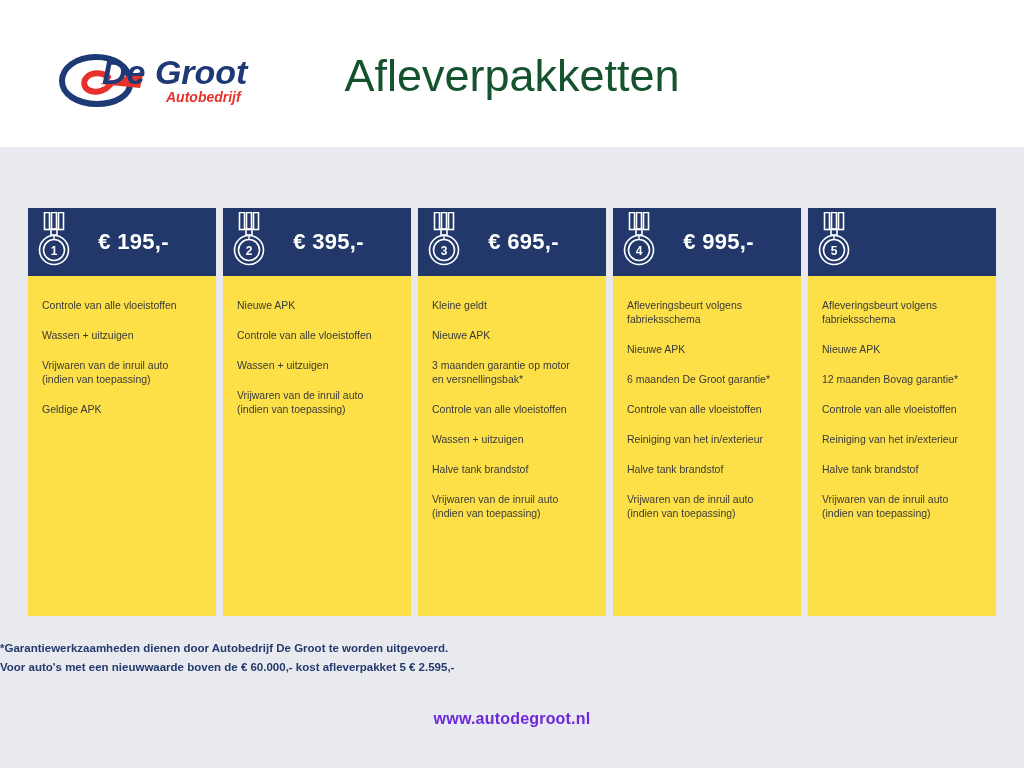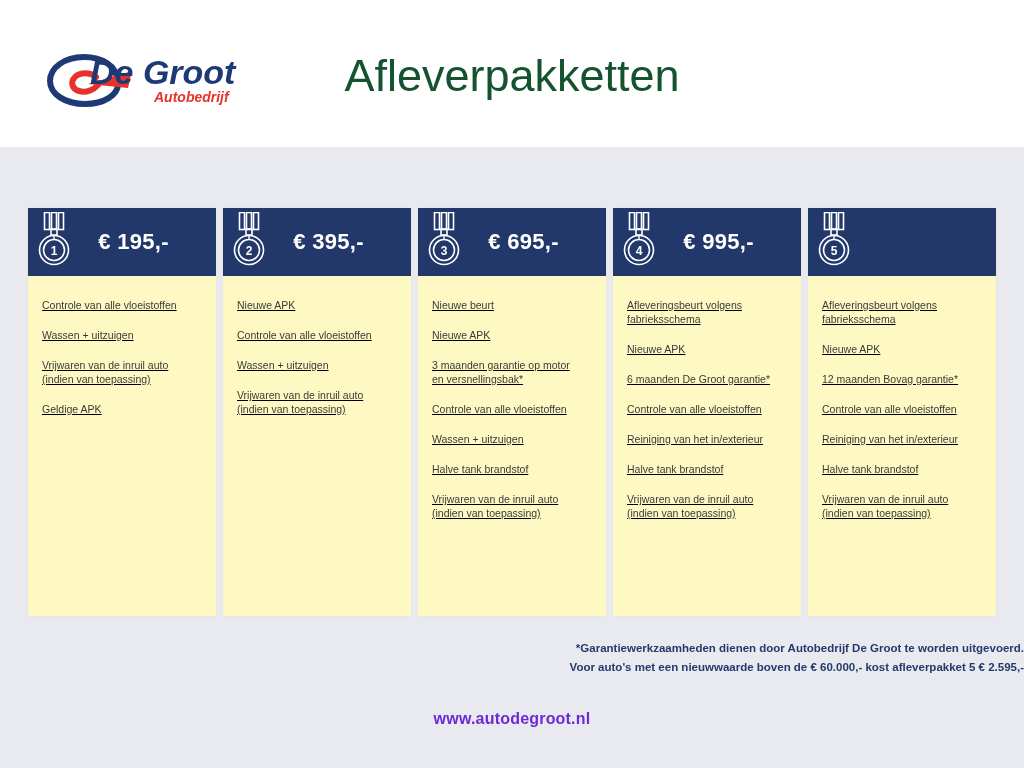--- a/index.html
+++ b/index.html
@@ -17,21 +17,21 @@
   .top-header {
     position: absolute;
     left: 0; top: 0;
     width: 1024px; height: 147px;
     background: #ffffff;
   }
 
   
   .logo-wrap {
     position: absolute;
-    left: 44px; top: 44px;
+    left: 56px; top: 44px;
     width: 215px; height: 74px;
   }
   .logo-svg { display: block; }
 
   
   .page-title {
     position: absolute;
     left: 0; top: 50px;
     width: 1024px;
     text-align: center;
@@ -87,40 +87,39 @@
     color: #ffffff;
     font-size: 22px;
     font-weight: bold;
     letter-spacing: 0.3px;
     padding-right: 23px;
     white-space: nowrap;
     font-family: "Liberation Sans", sans-serif;
   }
   .card-body {
     flex: 1;
-    background: #fef9c3;
+    background: #fde047;
     padding: 22px 0 10px 14px;
-    text-decoration: underline;
   }
   .feature {
     font-size: 10.5px;
     line-height: 14px;
     color: #3a3a3a;
     margin-bottom: 16px;
     font-family: "Liberation Sans", sans-serif;
     white-space: pre-line;
   }
   .feature:last-child { margin-bottom: 0; }
 
   
   .footer-note {
     position: absolute;
     left: 0; top: 492px;      
     width: 1024px;
-    text-align: right;
+    text-align: left;
     color: #24396c;
     font-size: 11.5px;
     line-height: 19px;
     font-weight: 600;
     font-family: "Liberation Sans", sans-serif;
   }
   .footer-note div { display: block; }
 
   .website {
     position: absolute;
@@ -225,21 +224,21 @@
             <circle cx="16" cy="38" r="10.5"></circle>
           </g>
           <g stroke="#ffffff" stroke-width="1.4">
             <line x1="16" y1="23.5" x2="16" y2="27"></line>
           </g>
           <text x="16" y="43" text-anchor="middle" font-family="Liberation Sans, sans-serif" font-size="12" font-weight="bold" fill="#ffffff">3</text>
         </svg>
         <div class="price">€ 695,-</div>
       </div>
       <div class="card-body">
-        <div class="feature">Nieuwe beurt</div>
+        <div class="feature">Kleine geldt</div>
         <div class="feature">Nieuwe APK</div>
         <div class="feature">3 maanden garantie op motor
 en versnellingsbak*</div>
         <div class="feature">Controle van alle vloeistoffen</div>
         <div class="feature">Wassen + uitzuigen</div>
         <div class="feature">Halve tank brandstof</div>
         <div class="feature">Vrijwaren van de inruil auto
 (indien van toepassing)</div>
       </div>
     </div>

